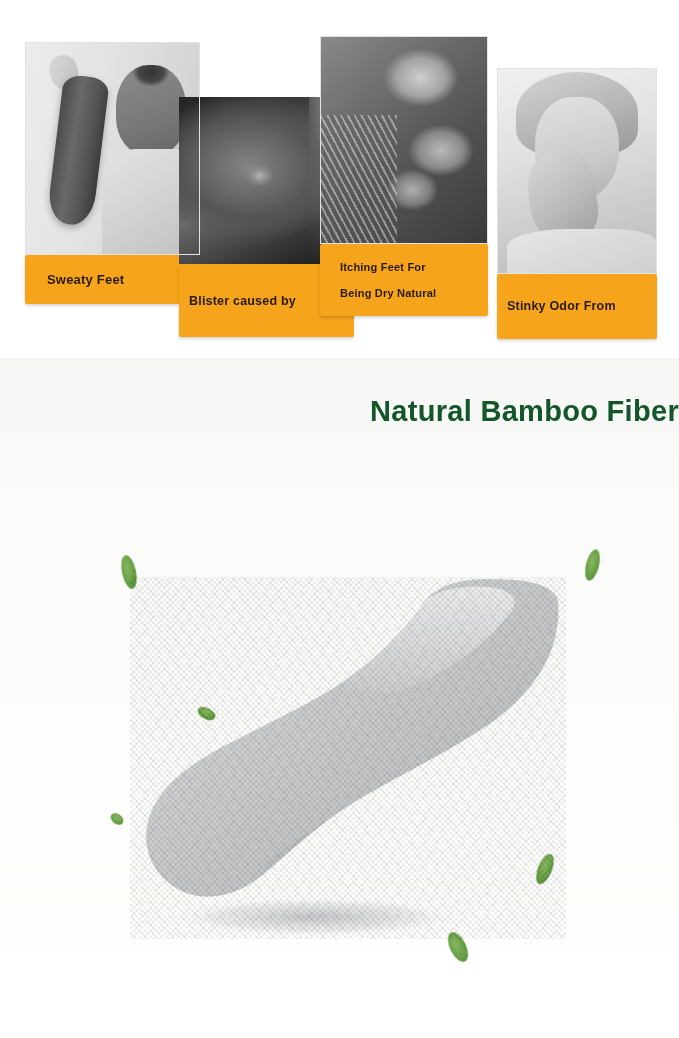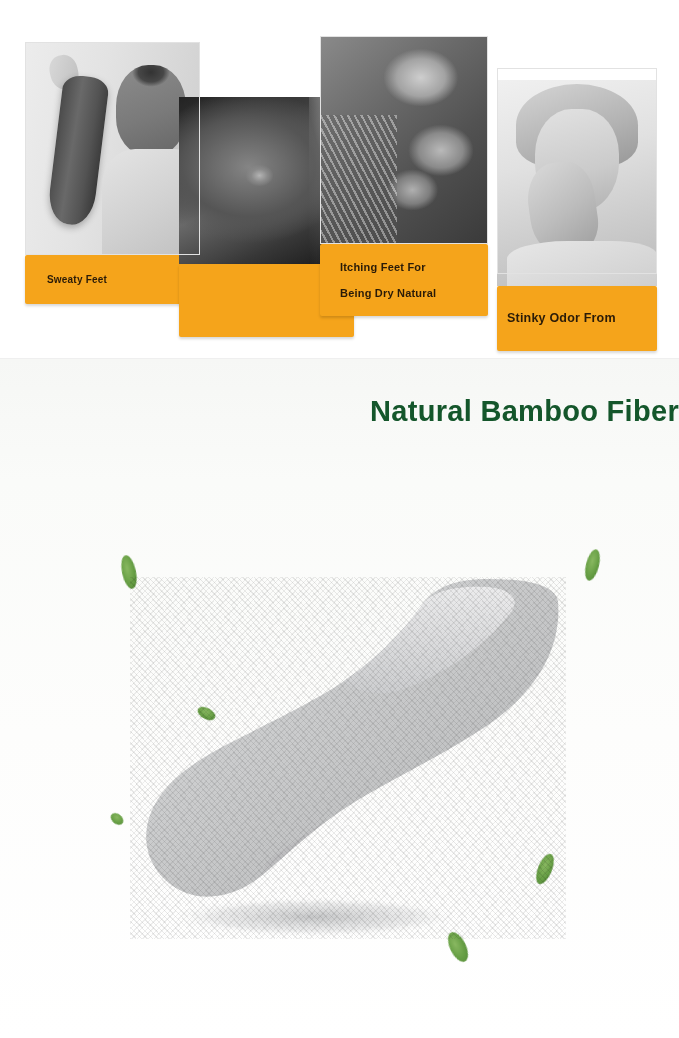--- a/index.html
+++ b/index.html
@@ -186,31 +186,31 @@
     box-shadow: 0 2px 3px rgba(0,0,0,0.16);
     display: flex;
     flex-direction: column;
     justify-content: center;
   }
   .caption span { display: block; }
 
   
   #card-1 { left: 25px;  top: 42px;  width: 175px; height: 262px; }
   #card-1 .photo { height: 213px; }
-  #card-1 .caption { top: 213px; width: 175px; height: 49px; padding: 0 0 0 22px; font-size: 10px; }
+  #card-1 .caption { top: 213px; width: 175px; height: 49px; padding: 0 0 0 22px; font-size: 13px; }
 
   #card-2 { left: 179px; top: 97px;  width: 175px; height: 240px; }
   #card-2 .photo { height: 167px; }
   #card-2 .caption { top: 167px; width: 175px; height: 73px; padding: 6px 0 6px 10px; font-size: 12.5px; line-height: 26px; }
 
   #card-3 { left: 320px; top: 36px;  width: 168px; height: 280px; }
   #card-3 .photo { height: 208px; }
   #card-3 .caption { top: 208px; width: 168px; height: 72px; padding: 5px 0 5px 20px; font-size: 11px; line-height: 26px; }
 
-  #card-4 { left: 497px; top: 80px;  width: 160px; height: 192px; border-radius: 19px; }
+  #card-4 { left: 497px; top: 68px;  width: 160px; height: 192px; border-radius: 19px; }
   #card-4 .photo { height: 206px; }
   #card-4 .caption { top: 206px; width: 160px; height: 65px; padding: 4px 0 4px 10px; font-size: 12.5px; line-height: 25px; }
 
   .card-frame {
     position: absolute;
     box-sizing: border-box;
     border: 1px solid #e2e2e2;
     pointer-events: none;
   }
   #frame-1 { left: 25px;  top: 42px;  width: 175px; height: 213px; }
@@ -315,20 +315,21 @@
       <div class="caption">
         <span>Sweaty Feet</span>
       </div>
     </div>
 
     <div class="problem-card" id="card-2">
       <div class="photo photo-blister">
         <div class="blister-streak"></div>
       </div>
       <div class="caption">
+        <span>Blister caused by</span>
       </div>
     </div>
 
     <div class="problem-card" id="card-3">
       <div class="photo photo-itching">
         <div class="toe-lines"></div>
       </div>
       <div class="caption">
         <span>Itching Feet For</span>
         <span>Being Dry Natural</span>

